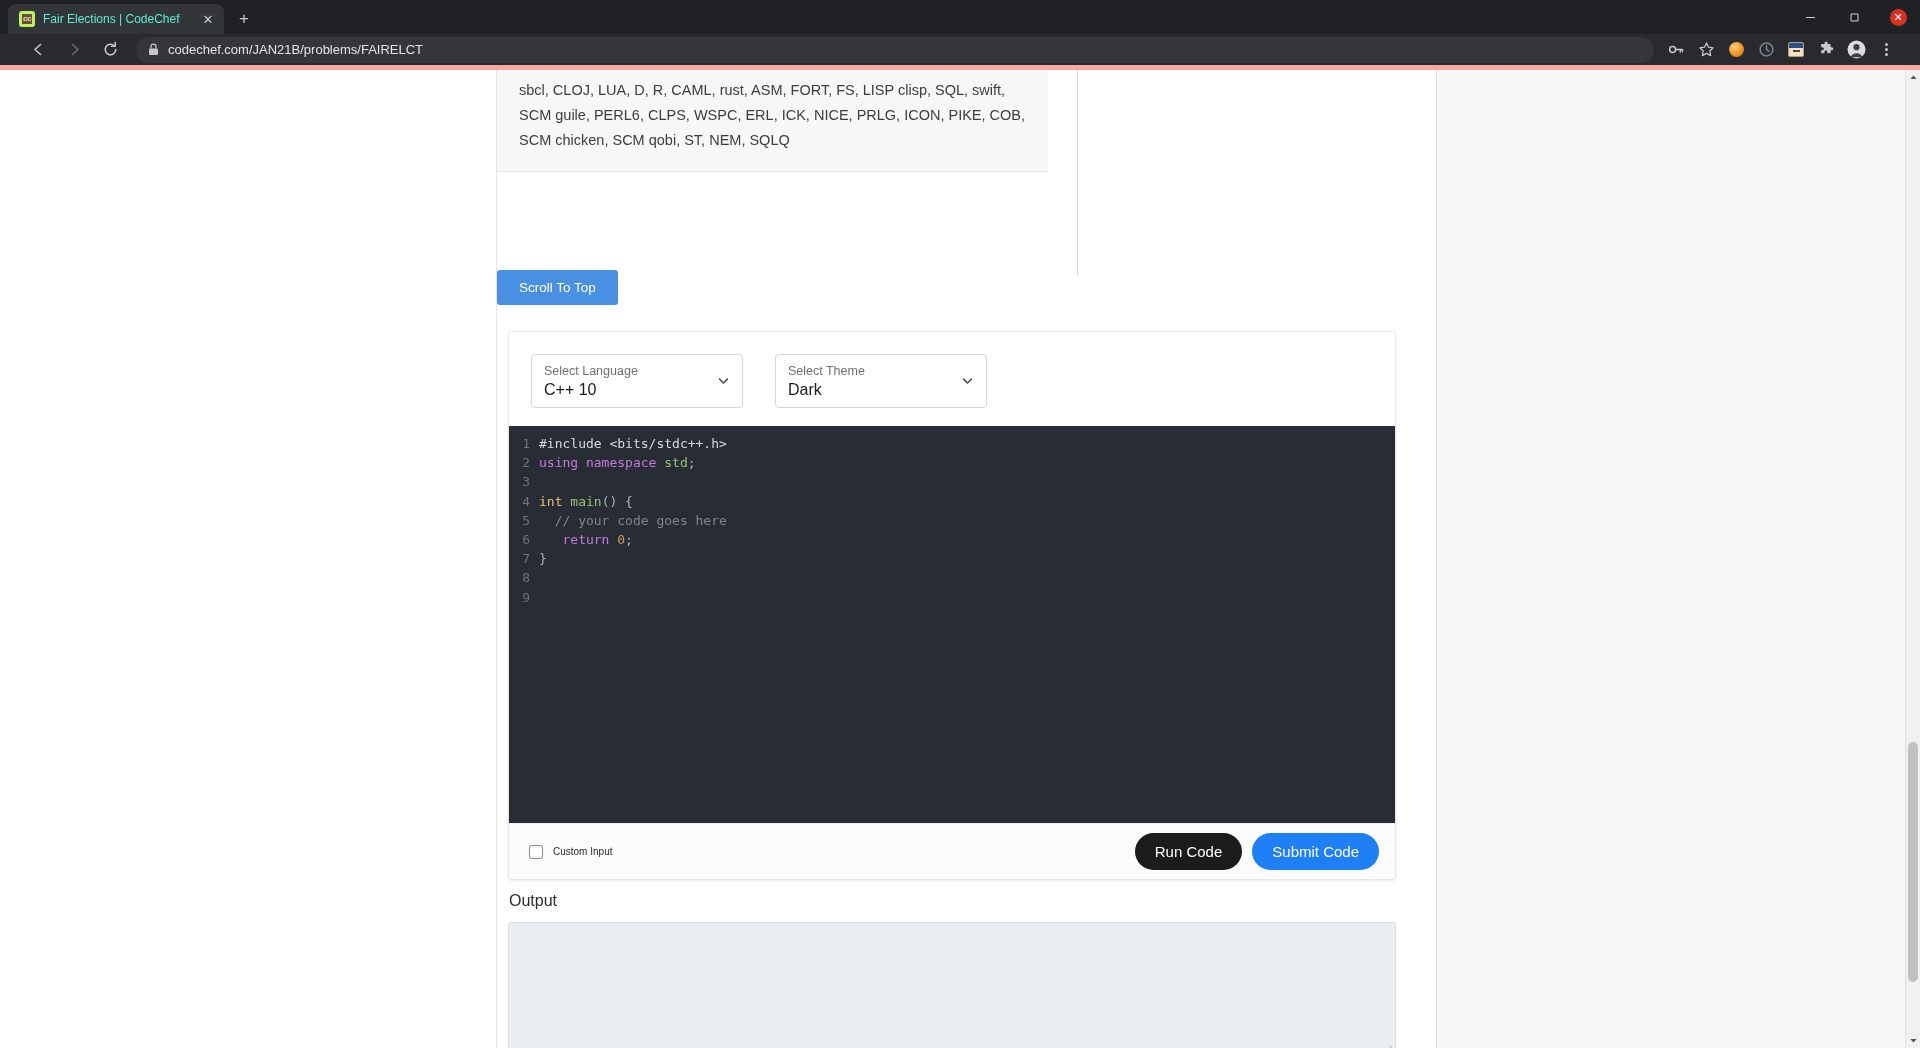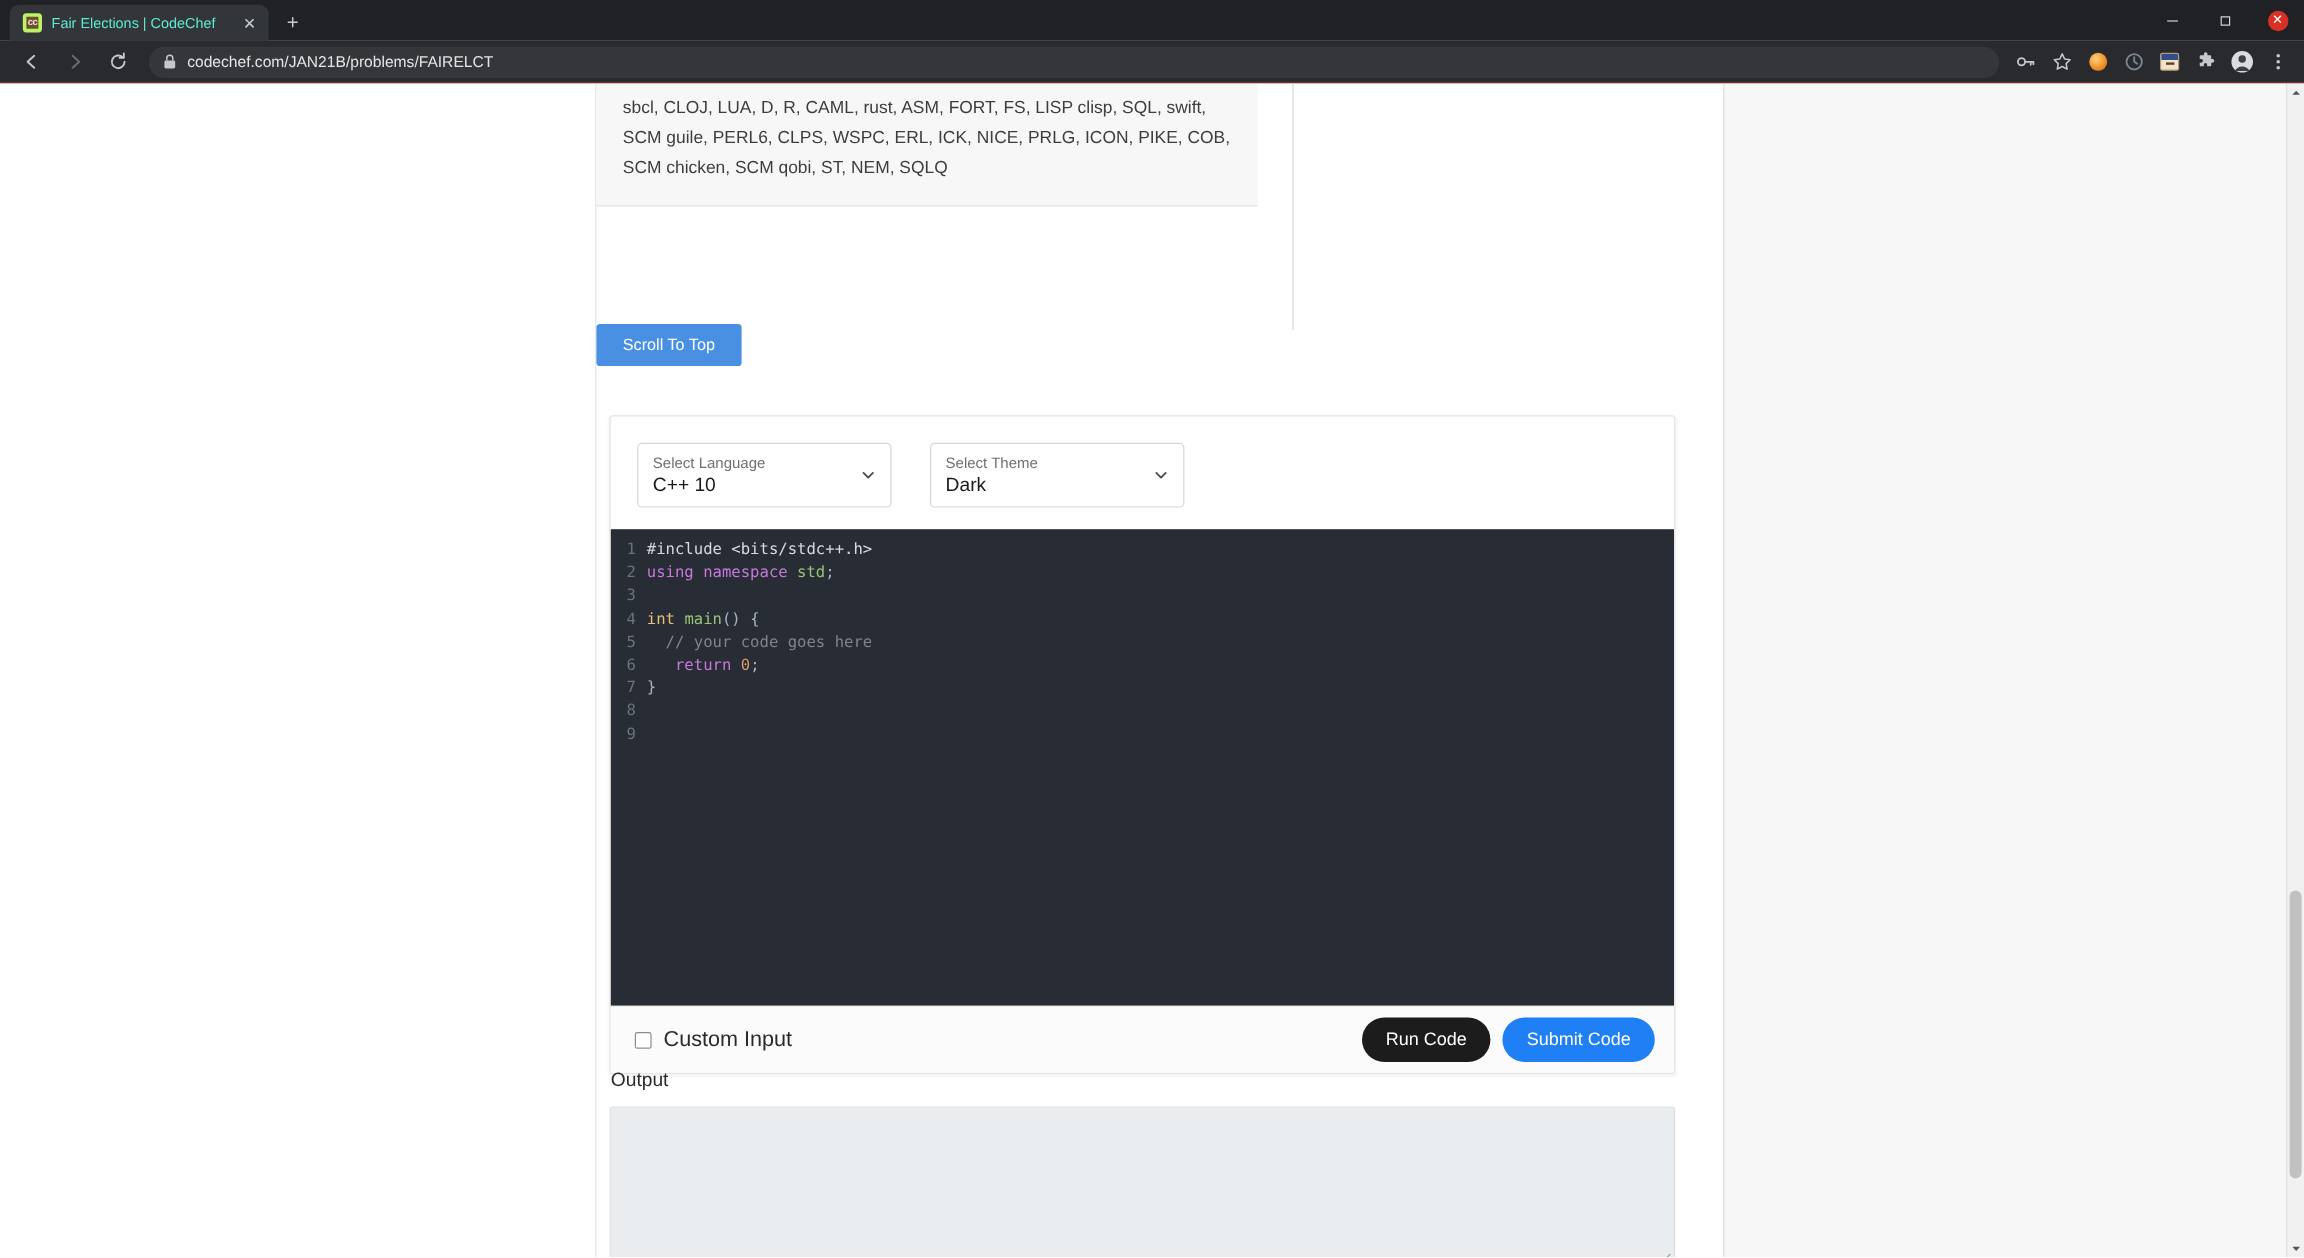--- a/index.html
+++ b/index.html
@@ -58,22 +58,22 @@
   .winbtn.close-btn { }
   .close-circle {
     width: 17px; height: 17px; border-radius: 50%;
     background: #d93025; display: flex;
     align-items: center; justify-content: center;
     color: #fff; font-size: 11px; line-height: 1;
   }
 
   .toolbar {
     height: 36px; background: #292a2d;
-    display: flex; align-items: center; padding: 0 8px;
-    border-bottom: 1px solid #fca5a5;
+    display: flex; align-items: center; padding: 0 20px;
+    border-bottom: 5px solid #fca5a5;
   }
   .navbtn {
     width: 30px; height: 30px; margin: 0 3px;
     display: flex; align-items: center; justify-content: center;
     color: #c5c7ca; border-radius: 50%; flex: 0 0 auto;
   }
   .navbtn.disabled { color: #6a6d70; }
   .omnibox {
     flex: 1; height: 26px; background: #35363a;
     border-radius: 13px; display: flex; align-items: center;
@@ -155,21 +155,21 @@
   }
   .btn-scrolltop {
     background: #4a90e2; color: #ffffff;
     border: none; border-radius: 3px;
     padding: 10px 22px; font-size: 13.5px;
     font-family: "Liberation Sans", sans-serif;
   }
 
   
   .ide {
-    position: absolute; left: 508px; top: 276px; width: 888px;
+    position: absolute; left: 508px; top: 261px; width: 888px;
     background: #ffffff;
     border: 1px solid #e6e6e6;
     border-radius: 3px;
     box-shadow: 0 1px 3px rgba(0,0,0,0.07);
   }
   .ide-head {
     display: flex; gap: 32px; padding: 22px 22px 18px 22px;
   }
   .select-box {
     width: 212px; height: 54px;
@@ -211,21 +211,21 @@
     height: 56px; background: #fbfbfb;
     border-top: 1px solid #ececec;
     display: flex; align-items: center;
     padding: 0 16px 0 20px; gap: 10px;
   }
   .cin-wrap { display: flex; align-items: center; gap: 10px; }
   .cin-box {
     width: 14px; height: 14px; border: 1px solid #8d8d8d;
     border-radius: 2px; background: #fff; flex: 0 0 auto;
   }
-  .cin-label { font-size: 18px; color: #2b2b2b; }
+  .cin-label { font-size: 10px; color: #2b2b2b; }
   .foot-spacer { flex: 1; }
   .btn-run {
     background: #1c1c1c; color: #ffffff; border: none;
     border-radius: 22px; padding: 10px 20px;
     font-size: 15px; font-family: "Liberation Sans", sans-serif;
   }
   .btn-submit {
     background: #1f7ff5; color: #ffffff; border: none;
     border-radius: 22px; padding: 10px 20px;
     font-size: 15px; font-family: "Liberation Sans", sans-serif;

